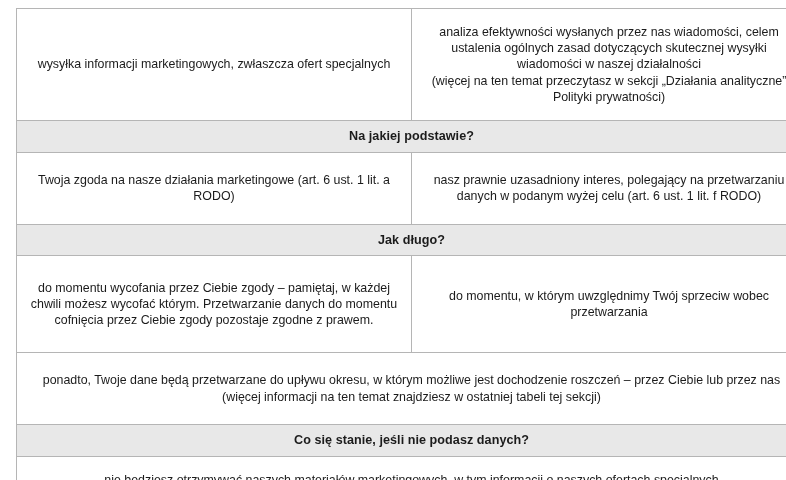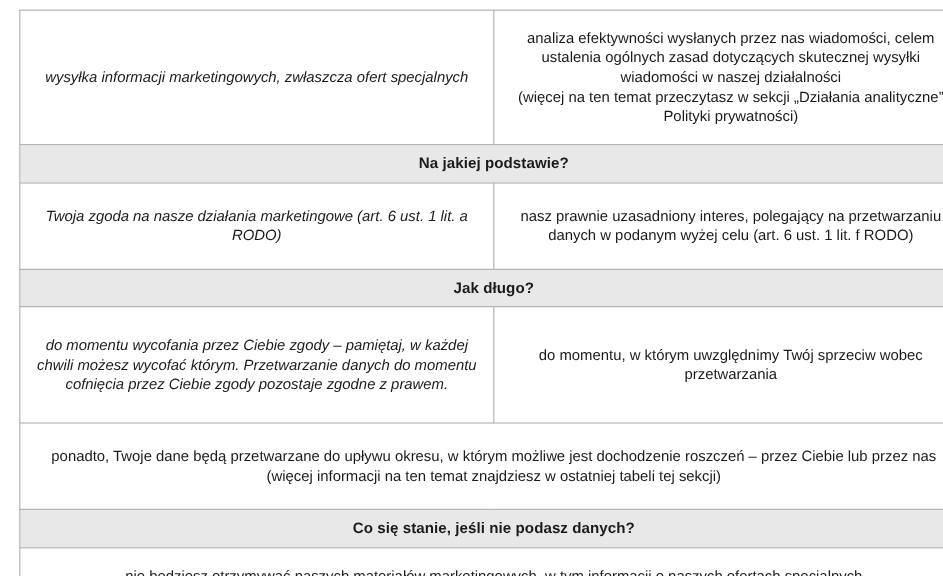--- a/index.html
+++ b/index.html
@@ -35,21 +35,21 @@
     border: 1px solid #b5b5b5;
     text-align: center;
     vertical-align: middle;
     font-size: 12.4px;
     line-height: 1.32;
     color: #1b1b1b;
     padding: 7px 9px;
     word-wrap: break-word;
   }
 
-  td.col-left  { width: 376px; font-style: italic; }
+  td.col-left  { width: 376px; }
   td.col-right { width: 376px; }
 
   tr.section-header td {
     background: #e8e8e8;
     font-weight: bold;
     font-size: 12.6px;
     padding: 7px 6px;
     letter-spacing: 0.05px;
   }
 

